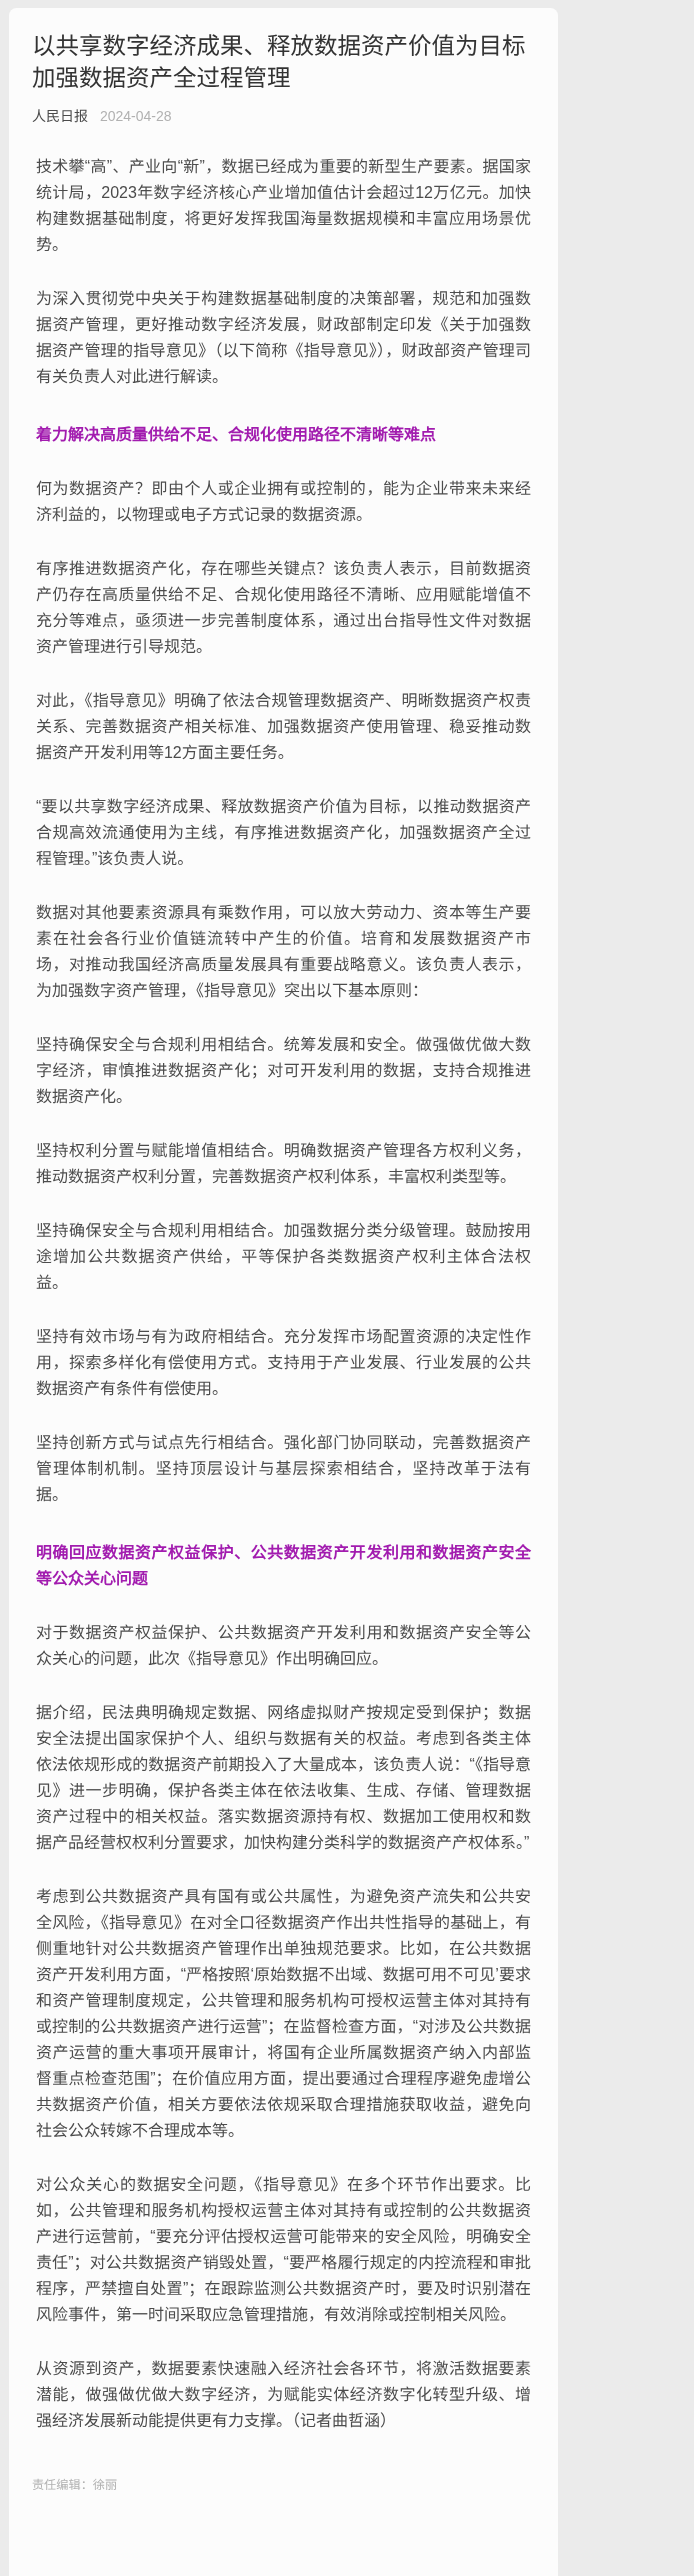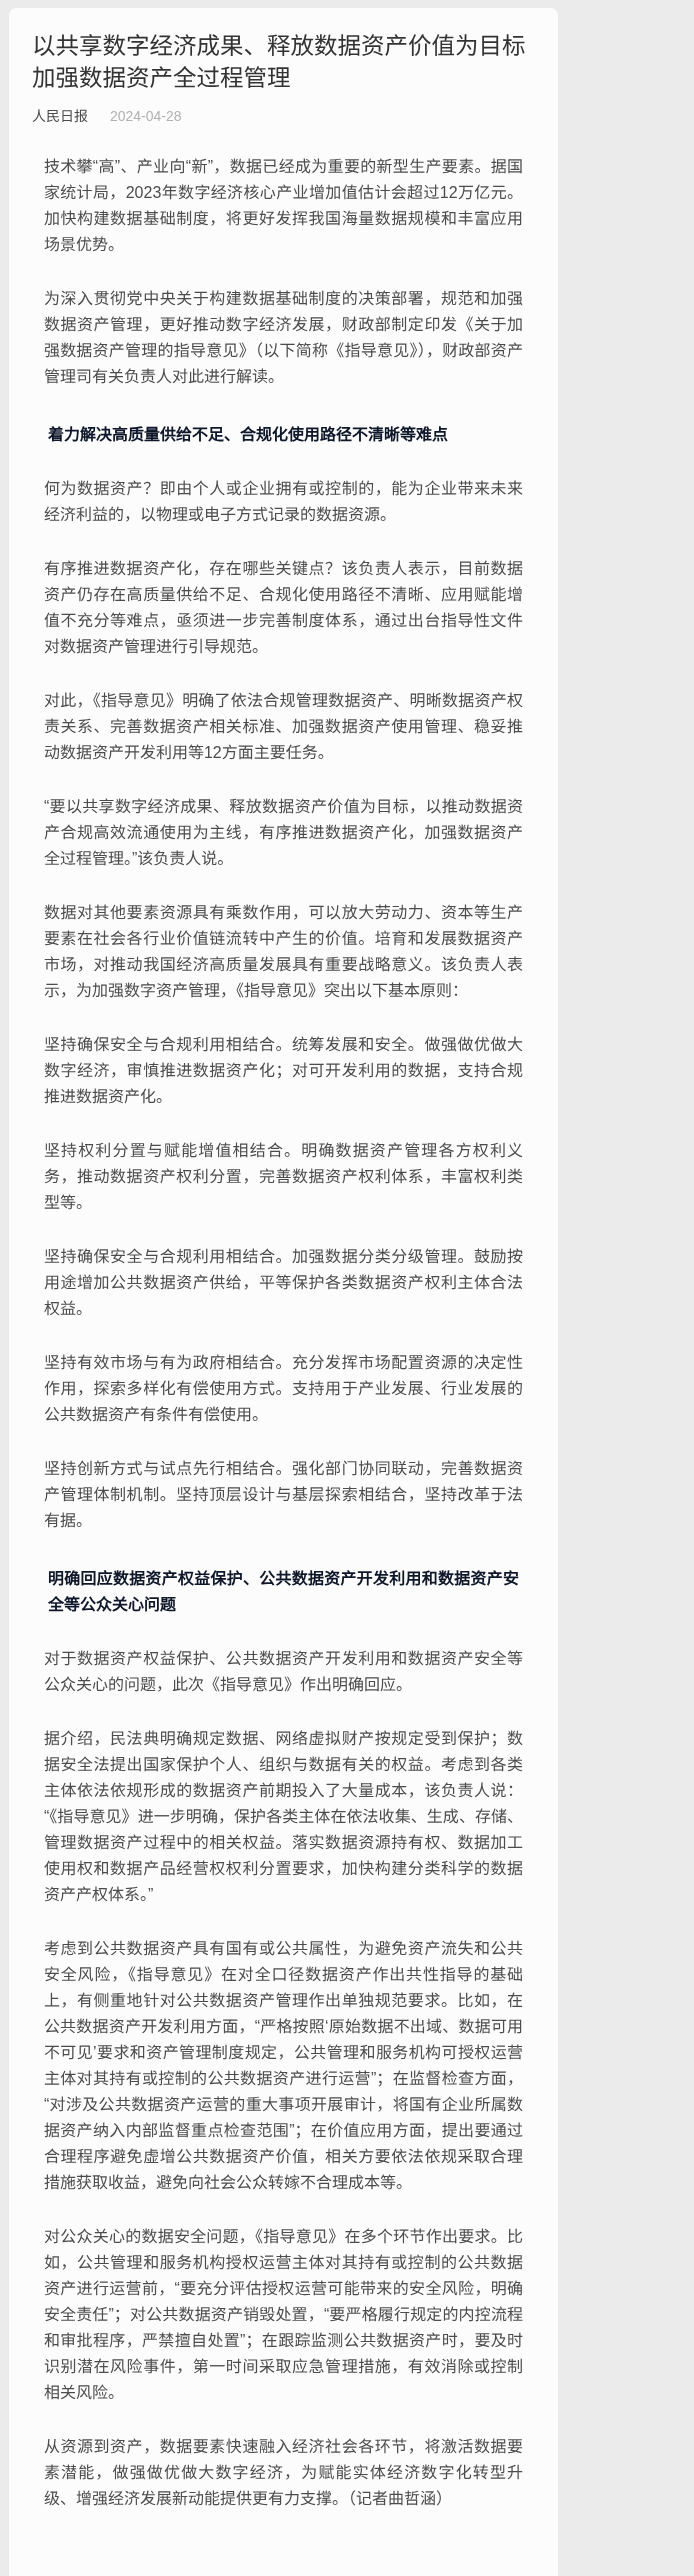--- a/index.html
+++ b/index.html
@@ -31,38 +31,38 @@
     color: #333333;
   }
   .meta {
     margin-top: 12.2px;
     font-size: 14px;
     line-height: 20px;
     color: #4a4a4a;
   }
   .meta .date {
     color: #b1b1b1;
-    margin-left: 22px;
+    margin-left: 12px;
   }
   .article-body {
     margin-top: 5.6px;
   }
   .article-body p {
-    margin: 28px 12px;
+    margin: 28px 4px;
     font-size: 16px;
     line-height: 26px;
     color: #4c4c4c;
     text-align: justify;
   }
   .article-body h2 {
-    margin: 32px 16px 28px;
+    margin: 32px 4px 28px;
     font-size: 16px;
     line-height: 26px;
     font-weight: 700;
-    color: #0f172a;
+    color: #a21caf;
     text-align: justify;
   }
   .footer {
     margin-top: 43px;
     font-size: 12.2px;
     line-height: 17px;
     color: #b1b1b1;
   }
 </style>
 </head>
@@ -92,16 +92,19 @@
         <p>坚持有效市场与有为政府相结合。充分发挥市场配置资源的决定性作用，探索多样化有偿使用方式。支持用于产业发展、行业发展的公共数据资产有条件有偿使用。</p>
         <p>坚持创新方式与试点先行相结合。强化部门协同联动，完善数据资产管理体制机制。坚持顶层设计与基层探索相结合，坚持改革于法有据。</p>
         <h2>明确回应数据资产权益保护、公共数据资产开发利用和数据资产安全等公众关心问题</h2>
         <p>对于数据资产权益保护、公共数据资产开发利用和数据资产安全等公众关心的问题，此次《指导意见》作出明确回应。</p>
         <p>据介绍，民法典明确规定数据、网络虚拟财产按规定受到保护；数据安全法提出国家保护个人、组织与数据有关的权益。考虑到各类主体依法依规形成的数据资产前期投入了大量成本，该负责人说：“《指导意见》进一步明确，保护各类主体在依法收集、生成、存储、管理数据资产过程中的相关权益。落实数据资源持有权、数据加工使用权和数据产品经营权权利分置要求，加快构建分类科学的数据资产产权体系。”</p>
         <p>考虑到公共数据资产具有国有或公共属性，为避免资产流失和公共安全风险，《指导意见》在对全口径数据资产作出共性指导的基础上，有侧重地针对公共数据资产管理作出单独规范要求。比如，在公共数据资产开发利用方面，“严格按照‘原始数据不出域、数据可用不可见’要求和资产管理制度规定，公共管理和服务机构可授权运营主体对其持有或控制的公共数据资产进行运营”；在监督检查方面，“对涉及公共数据资产运营的重大事项开展审计，将国有企业所属数据资产纳入内部监督重点检查范围”；在价值应用方面，提出要通过合理程序避免虚增公共数据资产价值，相关方要依法依规采取合理措施获取收益，避免向社会公众转嫁不合理成本等。</p>
         <p>对公众关心的数据安全问题，《指导意见》在多个环节作出要求。比如，公共管理和服务机构授权运营主体对其持有或控制的公共数据资产进行运营前，“要充分评估授权运营可能带来的安全风险，明确安全责任”；对公共数据资产销毁处置，“要严格履行规定的内控流程和审批程序，严禁擅自处置”；在跟踪监测公共数据资产时，要及时识别潜在风险事件，第一时间采取应急管理措施，有效消除或控制相关风险。</p>
         <p>从资源到资产，数据要素快速融入经济社会各环节，将激活数据要素潜能，做强做优做大数字经济，为赋能实体经济数字化转型升级、增强经济发展新动能提供更有力支撑。（记者曲哲涵）</p>
       </div>
 
+    <div class="footer">
+      <span>责任编辑：</span><span>徐丽</span>
+    </div>
 
   </div>
 </div>
 
 
 </body></html>

